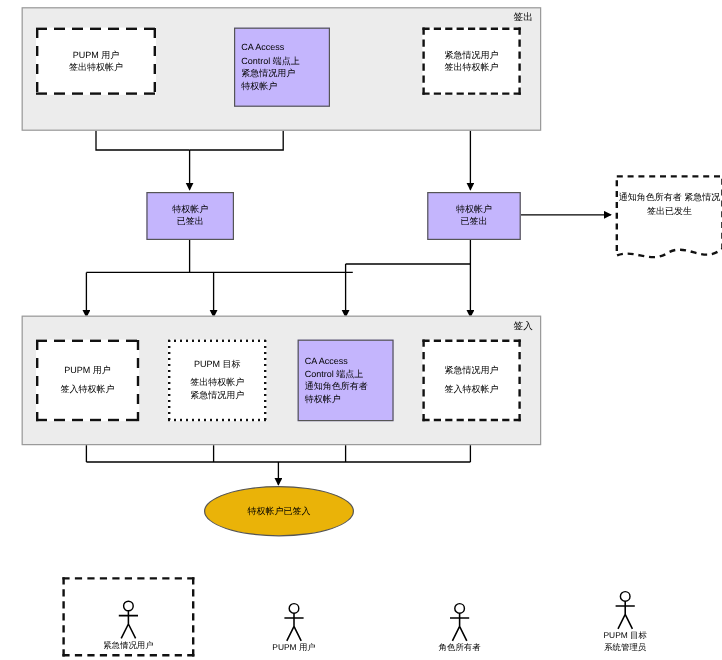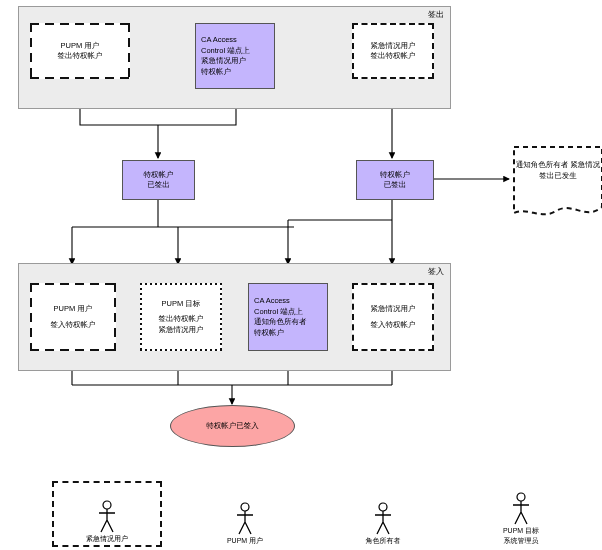--- a/index.html
+++ b/index.html
@@ -85,21 +85,21 @@
     display:flex;flex-direction:column;
     justify-content:center;align-items:center;
     text-align:center;
     font-size:7.5px;line-height:10.5px;
   }
 
   
   .ellipse{
     position:absolute;
     box-sizing:border-box;
-    background:#fca5a5;
+    background:#eab308;
     border:1px solid #555;
     border-radius:50%/50%;
     display:flex;align-items:center;justify-content:center;
     font-size:7.5px;
   }
 
   
   .doc{position:absolute;}
   .doc .doctext{
     position:absolute;left:0;top:14px;width:100%;

